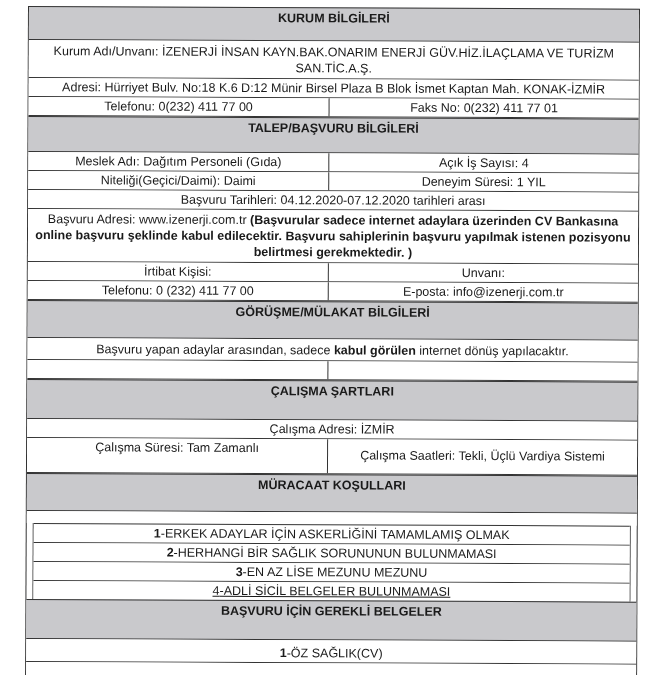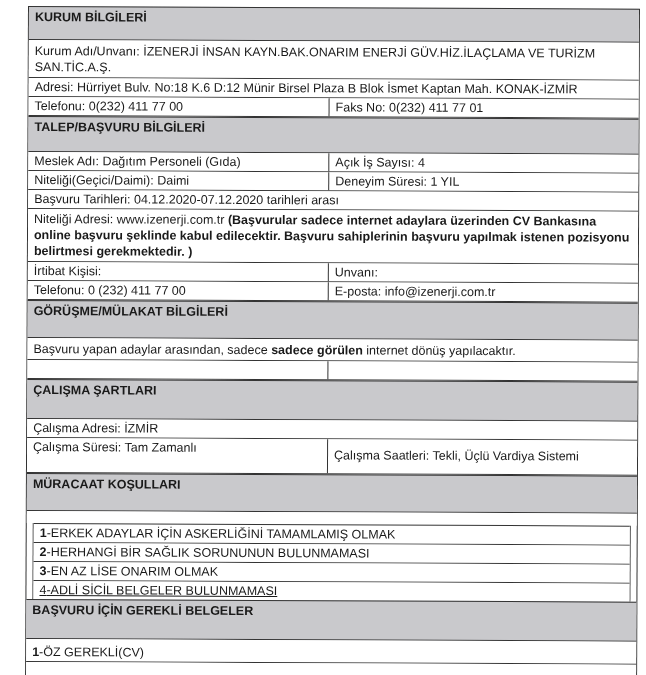--- a/index.html
+++ b/index.html
@@ -1,18 +1,18 @@
 <!DOCTYPE html>
 <html><head>
 <meta charset="utf-8">
 <style>
   html, body { margin: 0; padding: 0; background: #ffffff; }
   body { width: 646px; height: 675px; overflow: hidden; position: relative;
          font-family: "Liberation Sans", "DejaVu Sans", sans-serif; color: #1a1a1a; }
-  .page { position: absolute; left: 0; top: 0; width: 646px; height: 573px; }
+  .page { position: absolute; left: 0; top: 0; width: 646px; height: 573px; text-align: center; }
   .form { position: absolute; left: 28px; top: 6px; width: 610px;
           border-left: 1px solid #333; border-right: 1px solid #333;
           transform: rotate(0.25deg); transform-origin: top left; }
   .sec { background: #c9c9cc; border-top: 1px solid #333; border-bottom: 1px solid #333;
          font-weight: bold; font-size: 12.5px; padding: 3px 6px; box-sizing: border-box; }
   .row { display: flex; border-bottom: 1px solid #333; font-size: 12.5px; background: #fff; }
   .cell { padding: 1px 6px; box-sizing: border-box; line-height: 16px; }
   .cell + .cell { border-left: 1px solid #333; }
   .c-left { width: 300px; }
   .c-right { flex: 1; }
@@ -49,34 +49,34 @@
     <div class="cell c-right">Açık İş Sayısı: 4</div>
   </div>
   <div class="row">
     <div class="cell c-left">Niteliği(Geçici/Daimi): Daimi</div>
     <div class="cell c-right">Deneyim Süresi: 1 YIL</div>
   </div>
   <div class="row">
     <div class="cell full">Başvuru Tarihleri: 04.12.2020-07.12.2020 tarihleri arası</div>
   </div>
   <div class="row">
-    <div class="cell full" style="padding-top:2px;padding-bottom:2px;"><span>Niteliği Adresi: </span><span class="link">www.izenerji.com.tr</span><span class="bold"> (Başvurular sadece internet adaylara üzerinden CV Bankasına online başvuru şeklinde kabul edilecektir. Başvuru sahiplerinin başvuru yapılmak istenen pozisyonu belirtmesi gerekmektedir. )</span></div>
+    <div class="cell full" style="padding-top:2px;padding-bottom:2px;"><span>Başvuru Adresi: </span><span class="link">www.izenerji.com.tr</span><span class="bold"> (Başvurular sadece internet adaylara üzerinden CV Bankasına online başvuru şeklinde kabul edilecektir. Başvuru sahiplerinin başvuru yapılmak istenen pozisyonu belirtmesi gerekmektedir. )</span></div>
   </div>
   <div class="row">
     <div class="cell c-left">İrtibat Kişisi:</div>
     <div class="cell c-right">Unvanı:</div>
   </div>
   <div class="row">
     <div class="cell c-left">Telefonu: 0 (232) 411 77 00</div>
     <div class="cell c-right">E-posta: info@izenerji.com.tr</div>
   </div>
 
   <div class="sec" style="height:38px;">GÖRÜŞME/MÜLAKAT BİLGİLERİ</div>
   <div class="row">
-    <div class="cell full" style="padding-top:3px;padding-bottom:2px;"><span>Başvuru yapan adaylar arasından, sadece </span><span class="bold">sadece görülen</span><span> internet dönüş yapılacaktır.</span></div>
+    <div class="cell full" style="padding-top:3px;padding-bottom:2px;"><span>Başvuru yapan adaylar arasından, sadece </span><span class="bold">kabul görülen</span><span> internet dönüş yapılacaktır.</span></div>
   </div>
   <div class="row" style="height:18px;">
     <div class="cell c-left"></div>
     <div class="cell c-right"></div>
   </div>
 
   <div class="sec" style="height:40px;">ÇALIŞMA ŞARTLARI</div>
   <div class="row">
     <div class="cell full">Çalışma Adresi: İZMİR</div>
   </div>
@@ -88,29 +88,29 @@
   <div class="sec" style="height:38px;">MÜRACAAT KOŞULLARI</div>
   <div class="pad" style="height:12px;"></div>
   <div class="inner">
     <div class="row">
       <div class="cell full"><span class="bold">1</span><span>-ERKEK ADAYLAR İÇİN ASKERLİĞİNİ TAMAMLAMIŞ OLMAK</span></div>
     </div>
     <div class="row">
       <div class="cell full"><span class="bold">2</span><span>-HERHANGİ BİR SAĞLIK SORUNUNUN BULUNMAMASI</span></div>
     </div>
     <div class="row">
-      <div class="cell full"><span class="bold">3</span><span>-EN AZ LİSE ONARIM OLMAK</span></div>
+      <div class="cell full"><span class="bold">3</span><span>-EN AZ LİSE MEZUNU MEZUNU</span></div>
     </div>
     <div class="row" style="border-bottom:none;">
       <div class="cell full under"><span>4</span><span>-ADLİ SİCİL BELGELER BULUNMAMASI</span></div>
     </div>
   </div>
 
   <div class="sec" style="height:40px;">BAŞVURU İÇİN GEREKLİ BELGELER</div>
   <div class="row" style="padding-top:4px;">
-    <div class="cell full"><span class="bold">1</span><span>-ÖZ GEREKLİ(CV)</span></div>
+    <div class="cell full"><span class="bold">1</span><span>-ÖZ SAĞLIK(CV)</span></div>
   </div>
   <div class="row" style="height:16px;">
     <div class="cell full"></div>
   </div>
 
 </div>
 </div>
 
 </body></html>

